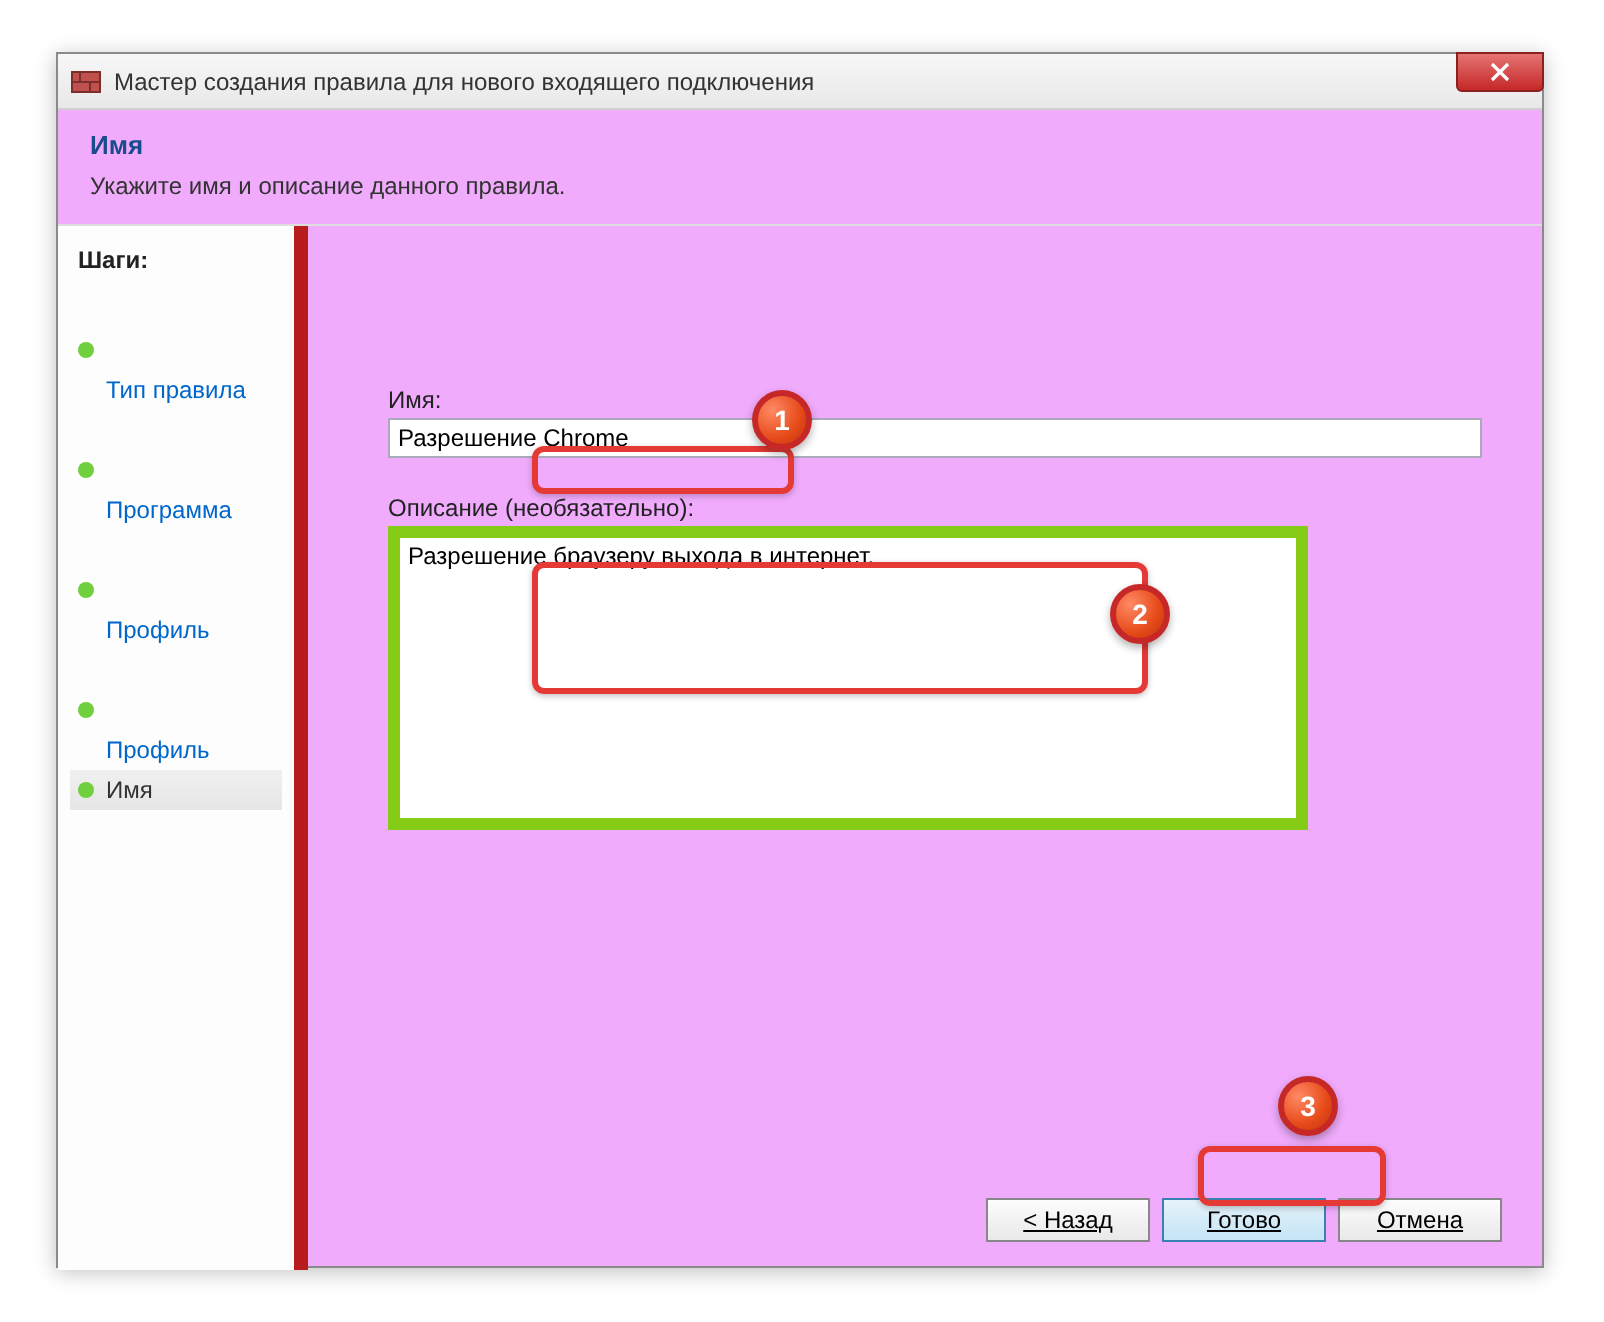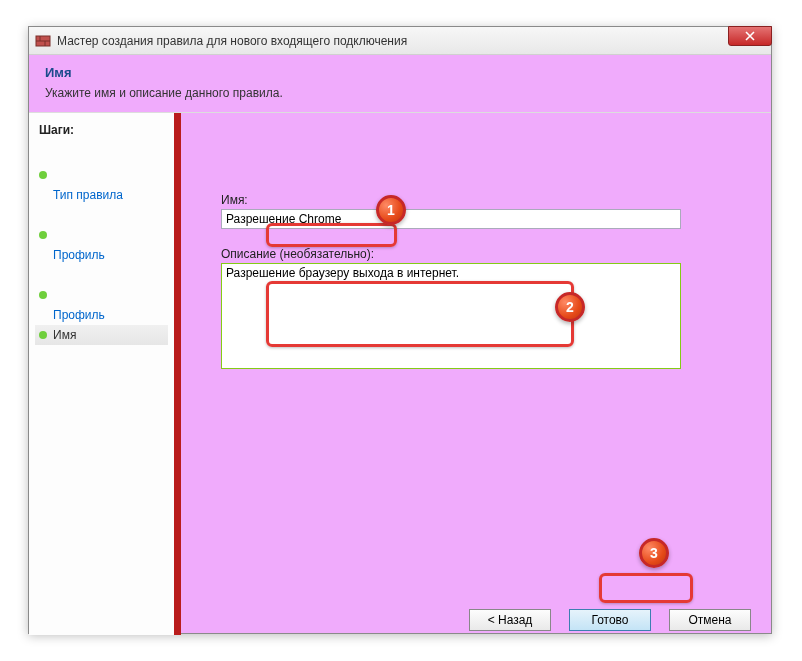--- a/index.html
+++ b/index.html
@@ -79,45 +79,46 @@
 .step-link { color: #0066cc; cursor: default; margin-top: 40px; }
 .step-current { background: linear-gradient(#f0f0f0, #e6e6e6); padding: 3px 4px; margin: 0 -4px; }
 .step-current span.lbl { color: #333; }
 .main {
   flex: 1;
   padding: 80px 30px 20px 40px;
   position: relative;
 }
 .field-label { color: #222; margin-bottom: 2px; }
 .name-input {
-  width: 460px;
+  width: 547px;
   height: 20px;
   border: 1px solid #aab;
   padding: 1px 4px;
   font-family: inherit;
   font-size: 12px;
   background: #fff;
 }
 .desc-area {
   width: 460px;
-  height: 106px;
-  border: 1px solid #84cc16;
+  height: 152px;
+  border: 6px solid #84cc16;
   padding: 2px 4px;
   font-family: inherit;
   font-size: 12px;
   resize: none;
   background: #fff;
 }
 .desc-block { margin-top: 18px; }
 .footer {
   position: absolute;
-  bottom: 4px;
+  bottom: 14px;
   right: 20px;
   display: flex;
-  gap: 18px;
+  gap: 6px;
+  text-decoration: underline;
 }
 .btn {
   min-width: 82px;
   height: 22px;
   border: 1px solid #888;
   background: linear-gradient(#fdfdfd, #e9e9e9);
   font-family: inherit;
   font-size: 12px;
   padding: 0 10px;
   cursor: default;
@@ -178,20 +179,24 @@
   <div class="body-area">
     <div class="sidebar">
       <div class="steps-label">Шаги:</div>
 
       <div class="step-item">
         <span class="bullet"></span>
         <span class="step-link lbl">Тип правила</span>
       </div>
       <div class="step-item">
         <span class="bullet"></span>
+        <span class="step-link lbl">Программа</span>
+      </div>
+      <div class="step-item">
+        <span class="bullet"></span>
         <span class="step-link lbl">Профиль</span>
       </div>
       <div class="step-item">
         <span class="bullet"></span>
         <span class="step-link lbl">Профиль</span>
       </div>
       <div class="step-item step-current">
         <span class="bullet"></span>
         <span class="lbl">Имя</span>
       </div>

